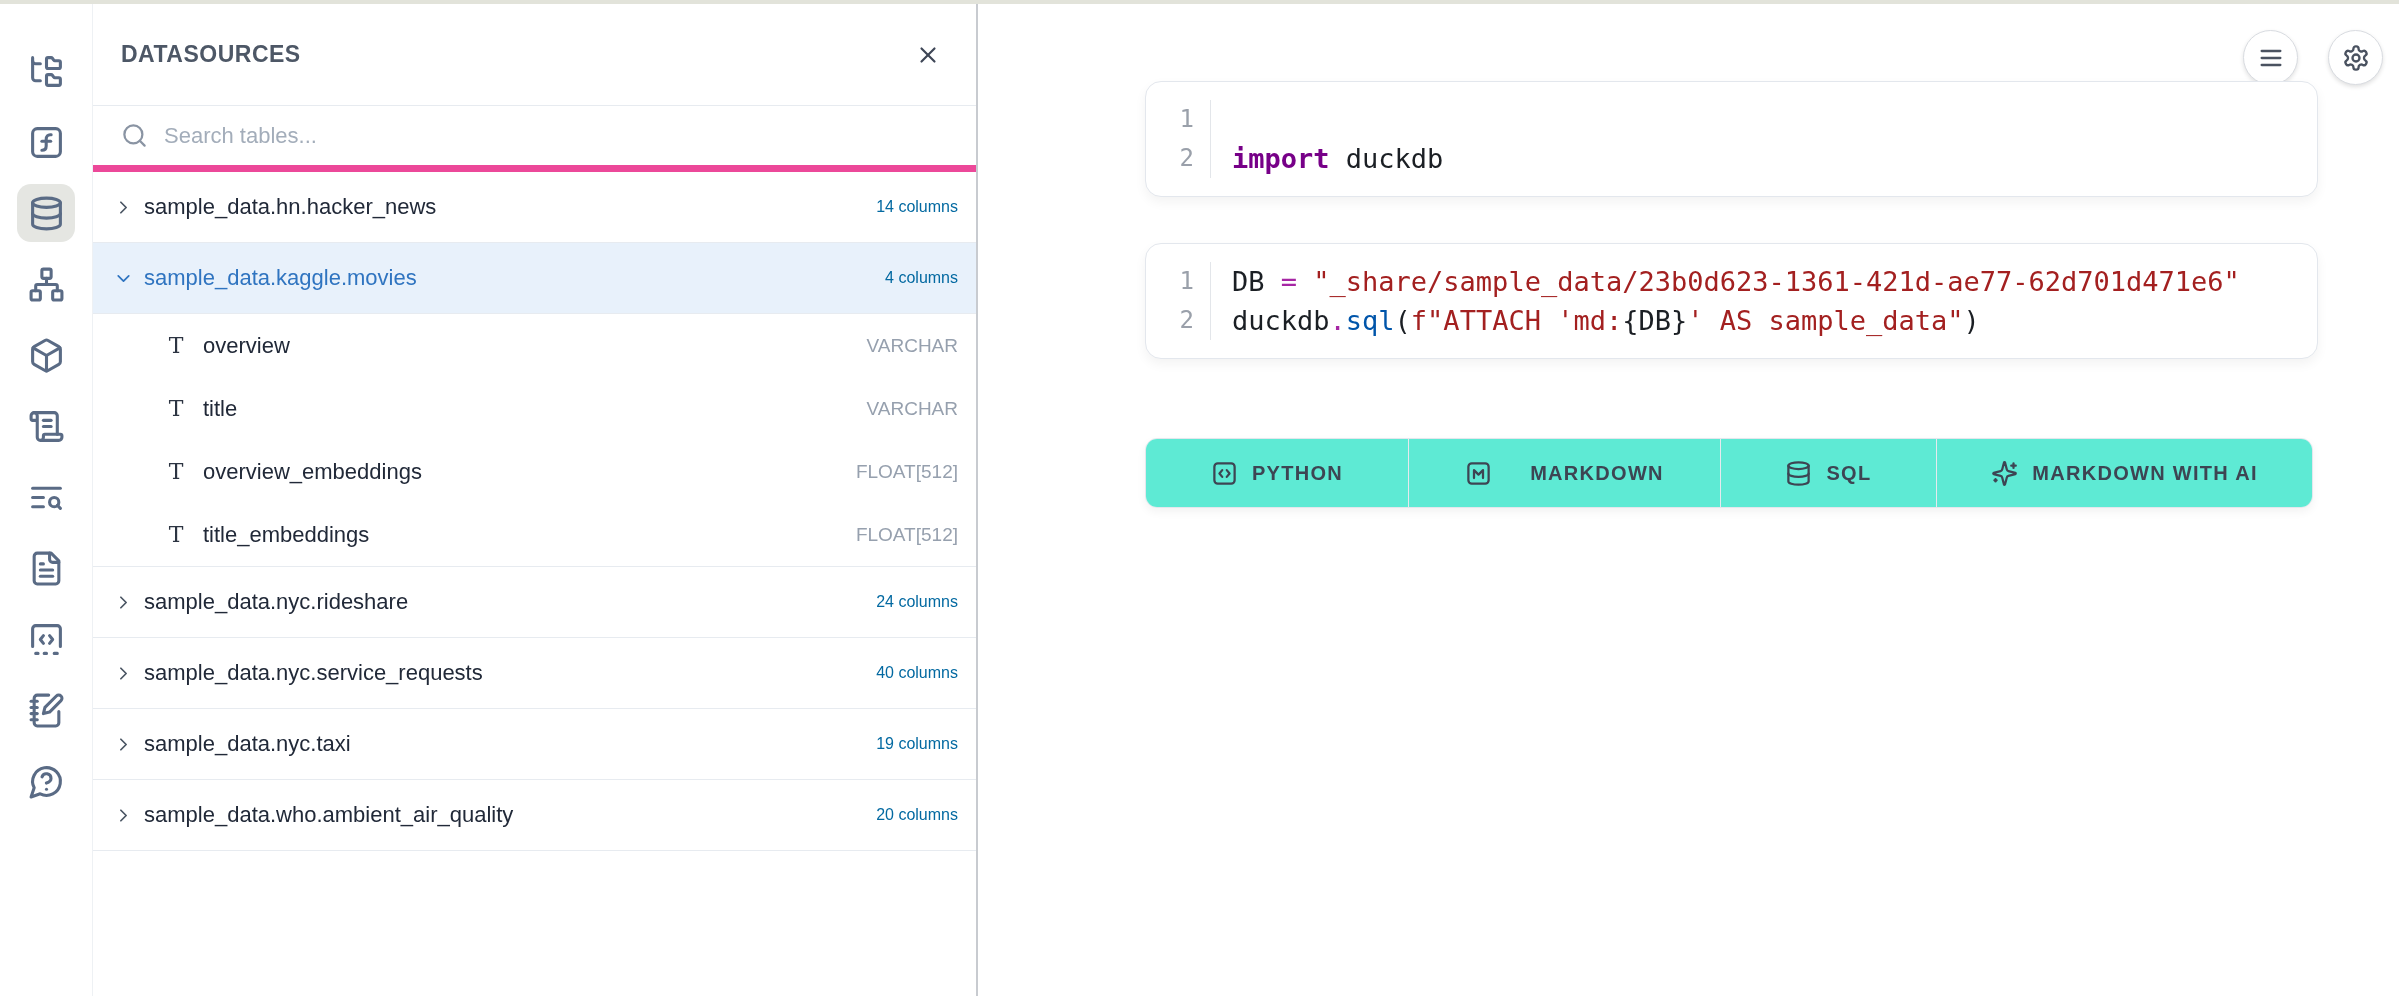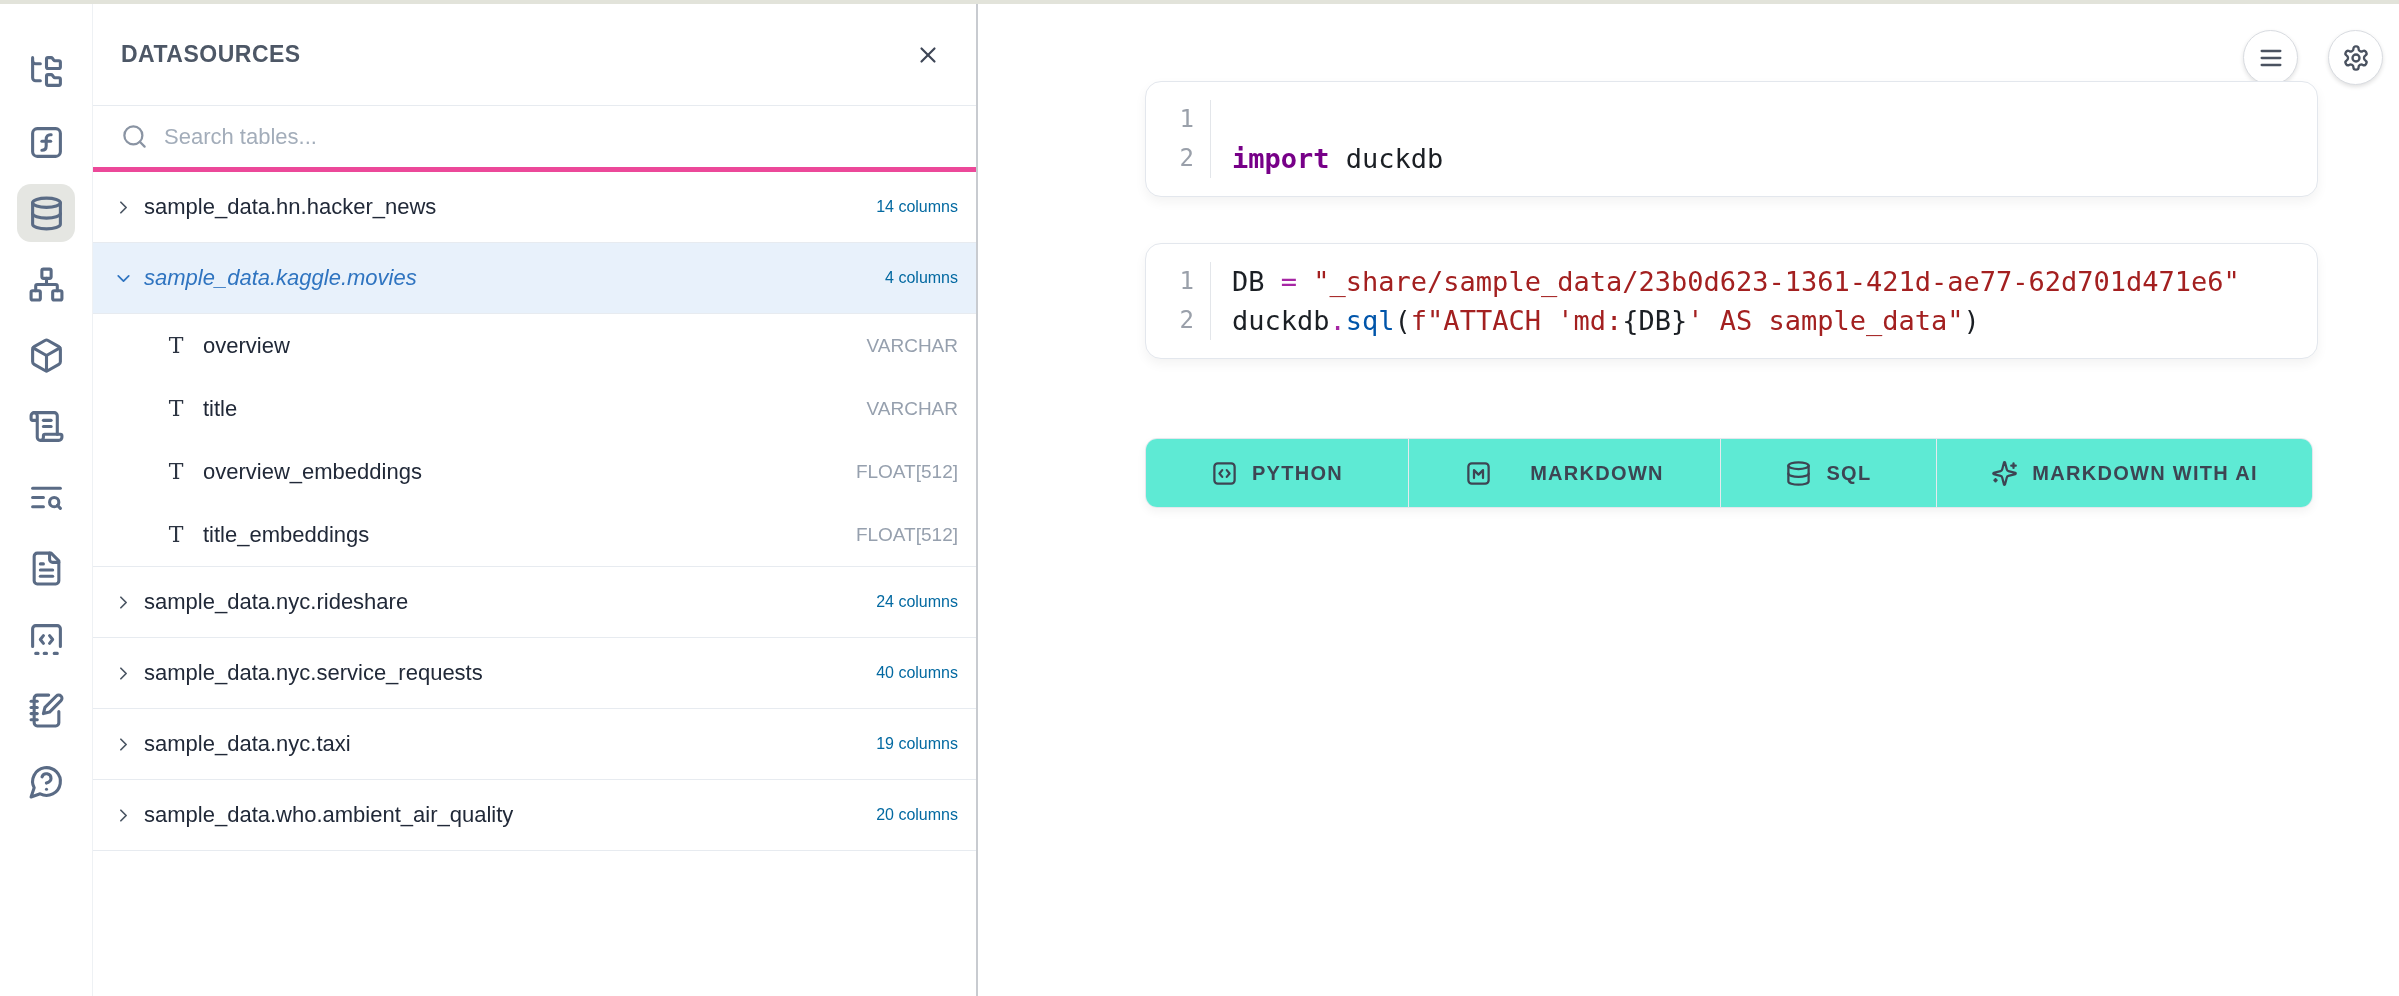--- a/index.html
+++ b/index.html
@@ -21,35 +21,35 @@
   .panel { position:absolute; left:92px; top:4px; bottom:0; width:886px; background:#fff;
     border-left:1px solid #eef1f4; border-right:2px solid #c8cbd0; display:flex; flex-direction:column; }
   .panel-header { height:102px; display:flex; align-items:center; padding:0 28px;
     border-bottom:1px solid #e7ebf0; flex:none; }
   .panel-title { font-size:23px; font-weight:700; color:#4d5766; letter-spacing:.5px; }
   .close-btn { margin-left:auto; border:none; background:none; color:#3e4656; cursor:pointer;
     width:40px; height:40px; display:flex; align-items:center; justify-content:center; }
   .close-btn svg { width:26px; height:26px; }
 
   .search-row { height:66px; flex:none; display:flex; align-items:center; gap:16px;
-    padding:0 28px; border-bottom:5px solid #ec4899; color:#8a94a3; }
+    padding:0 28px; border-bottom:7px solid #ec4899; color:#8a94a3; }
   .search-row svg { width:27px; height:27px; flex:none; }
   .search-row input { border:none; outline:none; flex:1; font-size:22px;
     font-family:"Liberation Sans", sans-serif; color:#2a3342; background:transparent; }
   .search-row input::placeholder { color:#a3adba; }
 
   .tables { flex:1; overflow:hidden; }
   .tbl-row { height:71px; display:flex; align-items:center; gap:10px; padding:0 18px 0 20px;
     border-bottom:1px solid #e7ebf0; cursor:pointer; background:#fff; }
   .tbl-row .chev { display:flex; color:#4a5563; }
   .tbl-row .chev svg { width:21px; height:21px; }
   .tbl-row .tname { font-size:22px; color:#212938; }
   .tbl-row .tbadge { margin-left:auto; font-size:16px; color:#0369a1; }
   .tbl-row.selected { background:#e8f1fb; }
-  .tbl-row.selected .tname, .tbl-row.selected .chev { color:#2f74c0;font-style:italic; }
+  .tbl-row.selected .tname, .tbl-row.selected .chev { color:#2f74c0; }
 
   .col-group { border-bottom:1px solid #e7ebf0; }
   .col-row { height:63px; display:flex; align-items:center; gap:16px; padding:0 18px 0 72px; cursor:pointer; }
   .col-row .t-ico { font-family:"DejaVu Serif", serif; font-size:22px; color:#2c3442; width:22px; text-align:center; }
   .col-row .cname { font-size:22px; color:#212938; }
   .col-row .ctype { margin-left:auto; font-size:19px; color:#96a0ae; }
 
   
   .main { position:absolute; left:980px; top:4px; right:0; bottom:0; background:#fff; }
   .top-actions { position:absolute; top:26px; right:16px; display:flex; gap:30px; }

